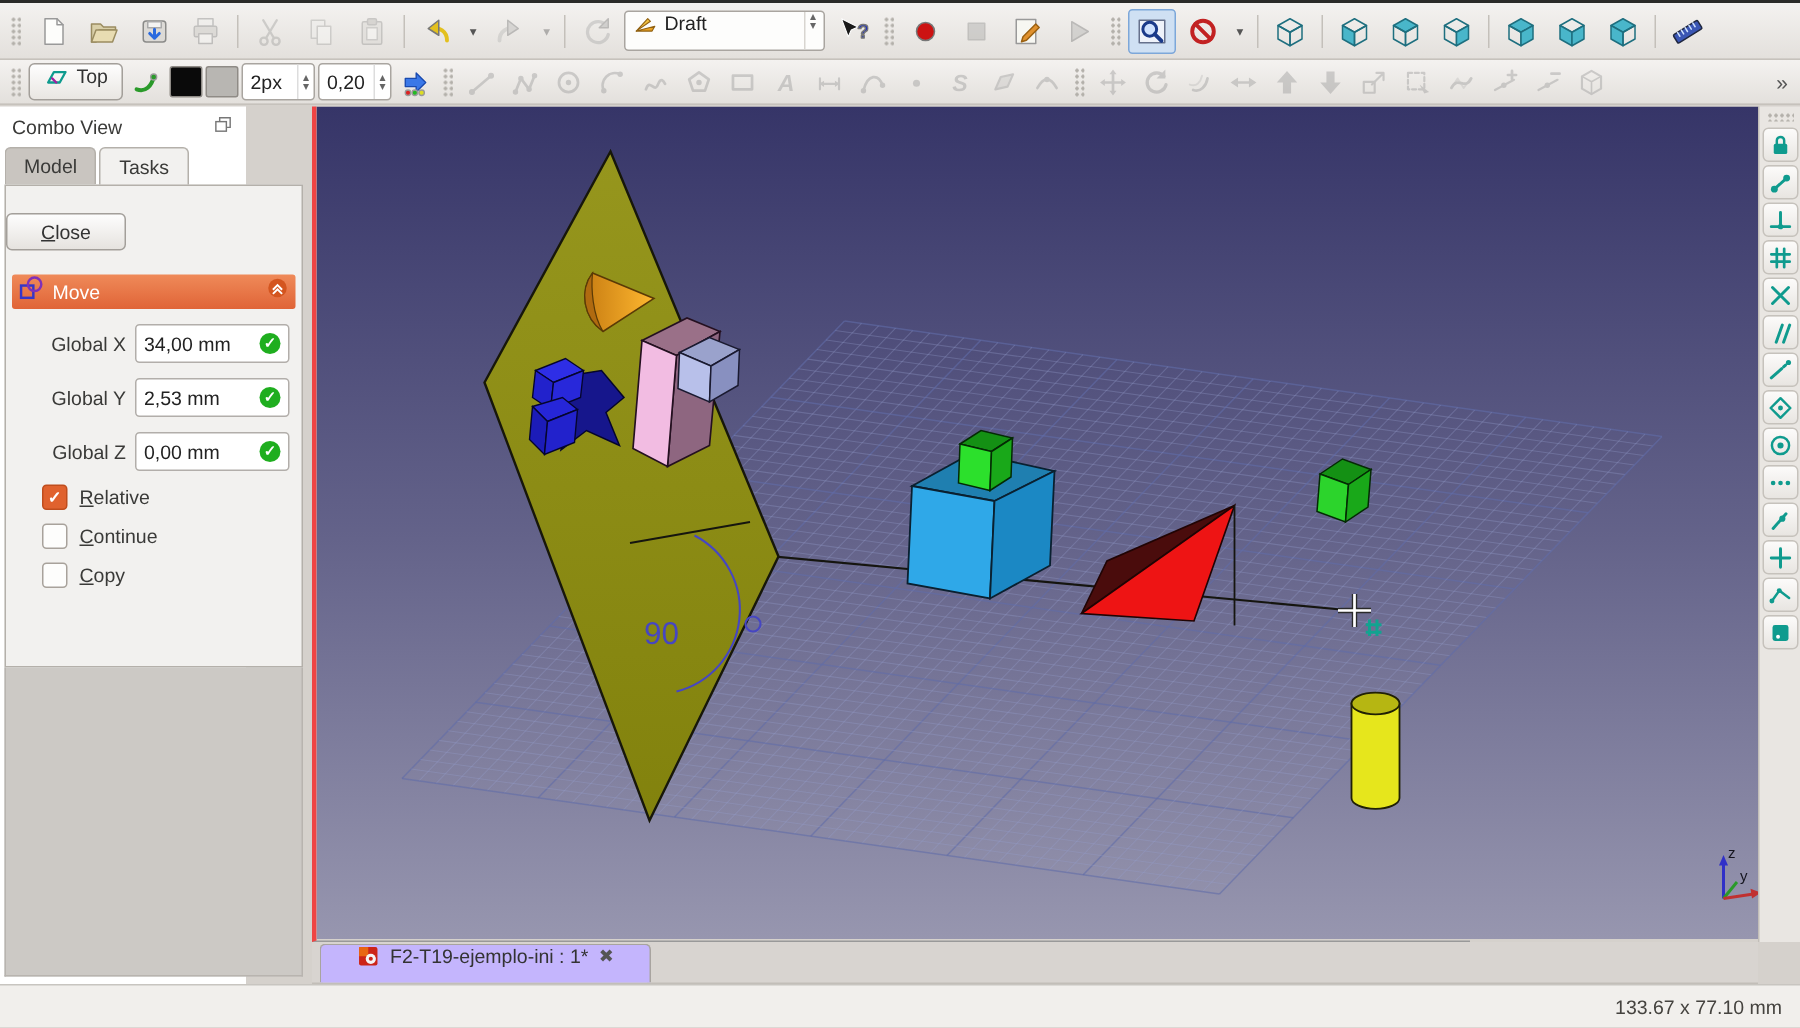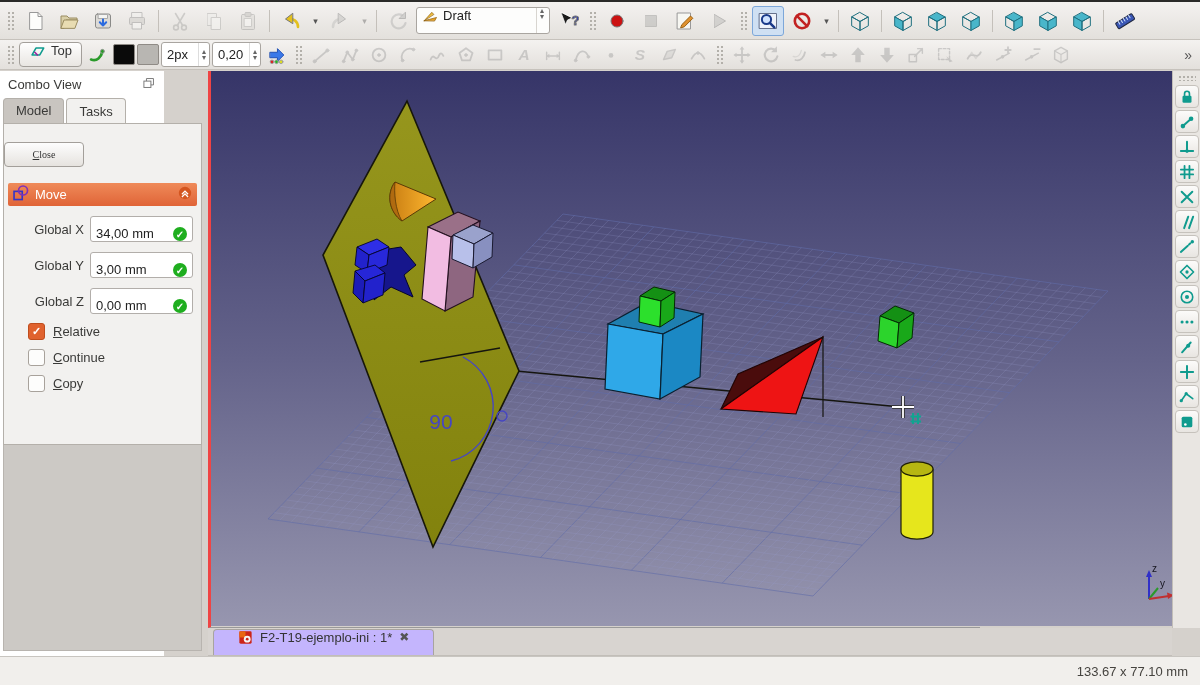--- a/index.html
+++ b/index.html
@@ -42,28 +42,28 @@
   #combo-view .title .sp{flex:1}
   .tabs{display:flex;align-items:center;height:26px;padding-left:3px}
   .tab{font-size:13px;color:#3a3a38;padding:4px 12px 5px;border:1px solid #b4b0aa;border-bottom:none;
        border-radius:4px 4px 0 0;background:#c9c5c0;margin-right:2px}
   .tab.active{background:#f2f1ef;position:relative;top:1px;padding-top:5px}
   .panel-box{position:absolute;left:3px;top:52px;width:199px;height:322px;background:#f2f1ef;
              border:1px solid #b4b0aa;box-sizing:border-box}
   .panel-fill{position:absolute;left:3px;top:374px;width:199px;height:206px;background:#ccc9c5;
               border:1px solid #b8b4af;border-top:none;box-sizing:border-box}
   .close-btn{display:block;margin:18px auto 0;width:80px;height:25px;border:1px solid #a39f9a;border-radius:4px;
-             background:linear-gradient(#fdfdfd,#e6e3df);font-size:10px;color:#333;font-family:Liberation Serif, serif}
+             background:linear-gradient(#fdfdfd,#e6e3df);font-size:13px;color:#333;font-family:Liberation Sans, sans-serif}
   .move-hdr{margin:16px 4px 0;height:23px;border-radius:2px;background:linear-gradient(#ef8a59,#e06437);
             display:flex;align-items:center;padding:0 4px;gap:5px}
   .move-hdr .t{color:#fff;font-weight:normal;font-size:13px;flex:1}
   .frow{display:flex;align-items:center;margin:10px 8px 0 0;height:26px}
   .frow .lbl{width:80px;text-align:right;font-size:13px;color:#3a3a38;padding-right:6px}
   .field{flex:1;height:24px;border:1px solid #b2aeaa;border-radius:3px;background:#fff;
-         display:flex;align-items:flex-end;padding:0 5px;font-size:13px;color:#222}
+         display:flex;align-items:center;padding:0 5px;font-size:13px;color:#222}
   .field .val{flex:1}
   .okdot{width:14px;height:14px;border-radius:50%;background:#1fae1f;color:#fff;font-size:10px;
          display:flex;align-items:center;justify-content:center;font-weight:bold}
   .cbrow{display:flex;align-items:center;margin:9px 0 0 24px;gap:8px}
   .cb{width:15px;height:15px;border:1px solid #a8a29b;border-radius:3px;background:#fdfdfc;
       display:flex;align-items:center;justify-content:center;color:#fff;font-size:11px;font-weight:bold}
   .cb.checked{background:#e0622e;border-color:#bf4d1d}
   .cblbl{font-size:13px;color:#3a3a38}
   .u-first{display:inline-block}
   .u-first::first-letter{text-decoration:underline}
@@ -518,21 +518,21 @@
         <div class="frow">
           <span class="lbl">Global X</span>
           <span class="field">
             <span class="val">34,00 mm</span>
             <span class="okdot">✓</span>
           </span>
         </div>
         <div class="frow">
           <span class="lbl">Global Y</span>
           <span class="field">
-            <span class="val">3,00 mm</span>
+            <span class="val">2,53 mm</span>
             <span class="okdot">✓</span>
           </span>
         </div>
         <div class="frow">
           <span class="lbl">Global Z</span>
           <span class="field">
             <span class="val">0,00 mm</span>
             <span class="okdot">✓</span>
           </span>
         </div>

